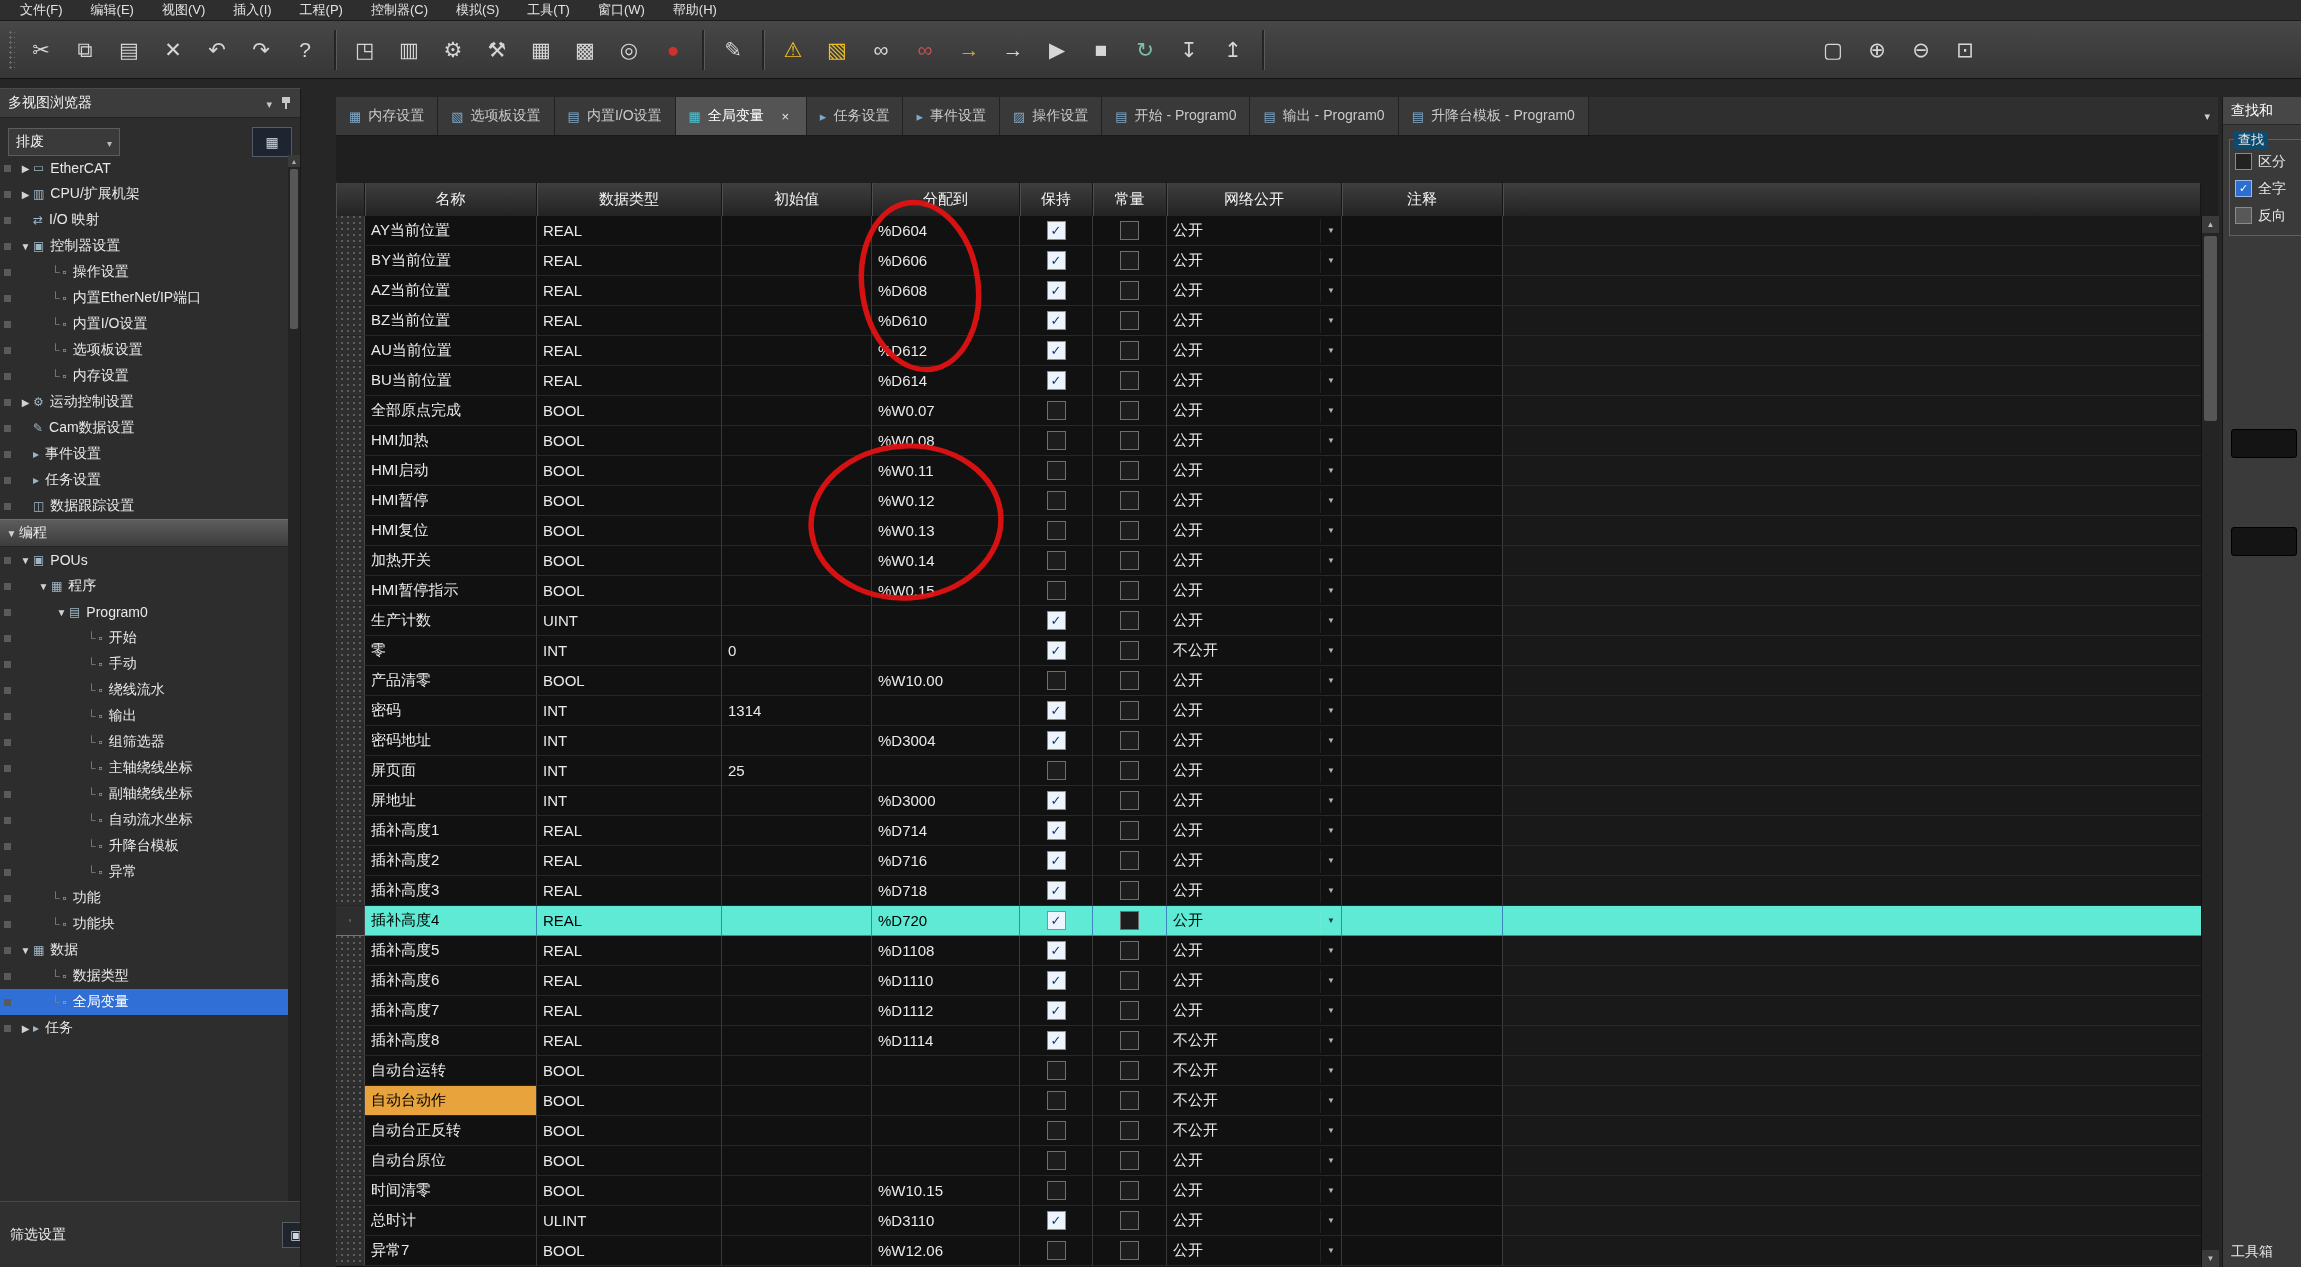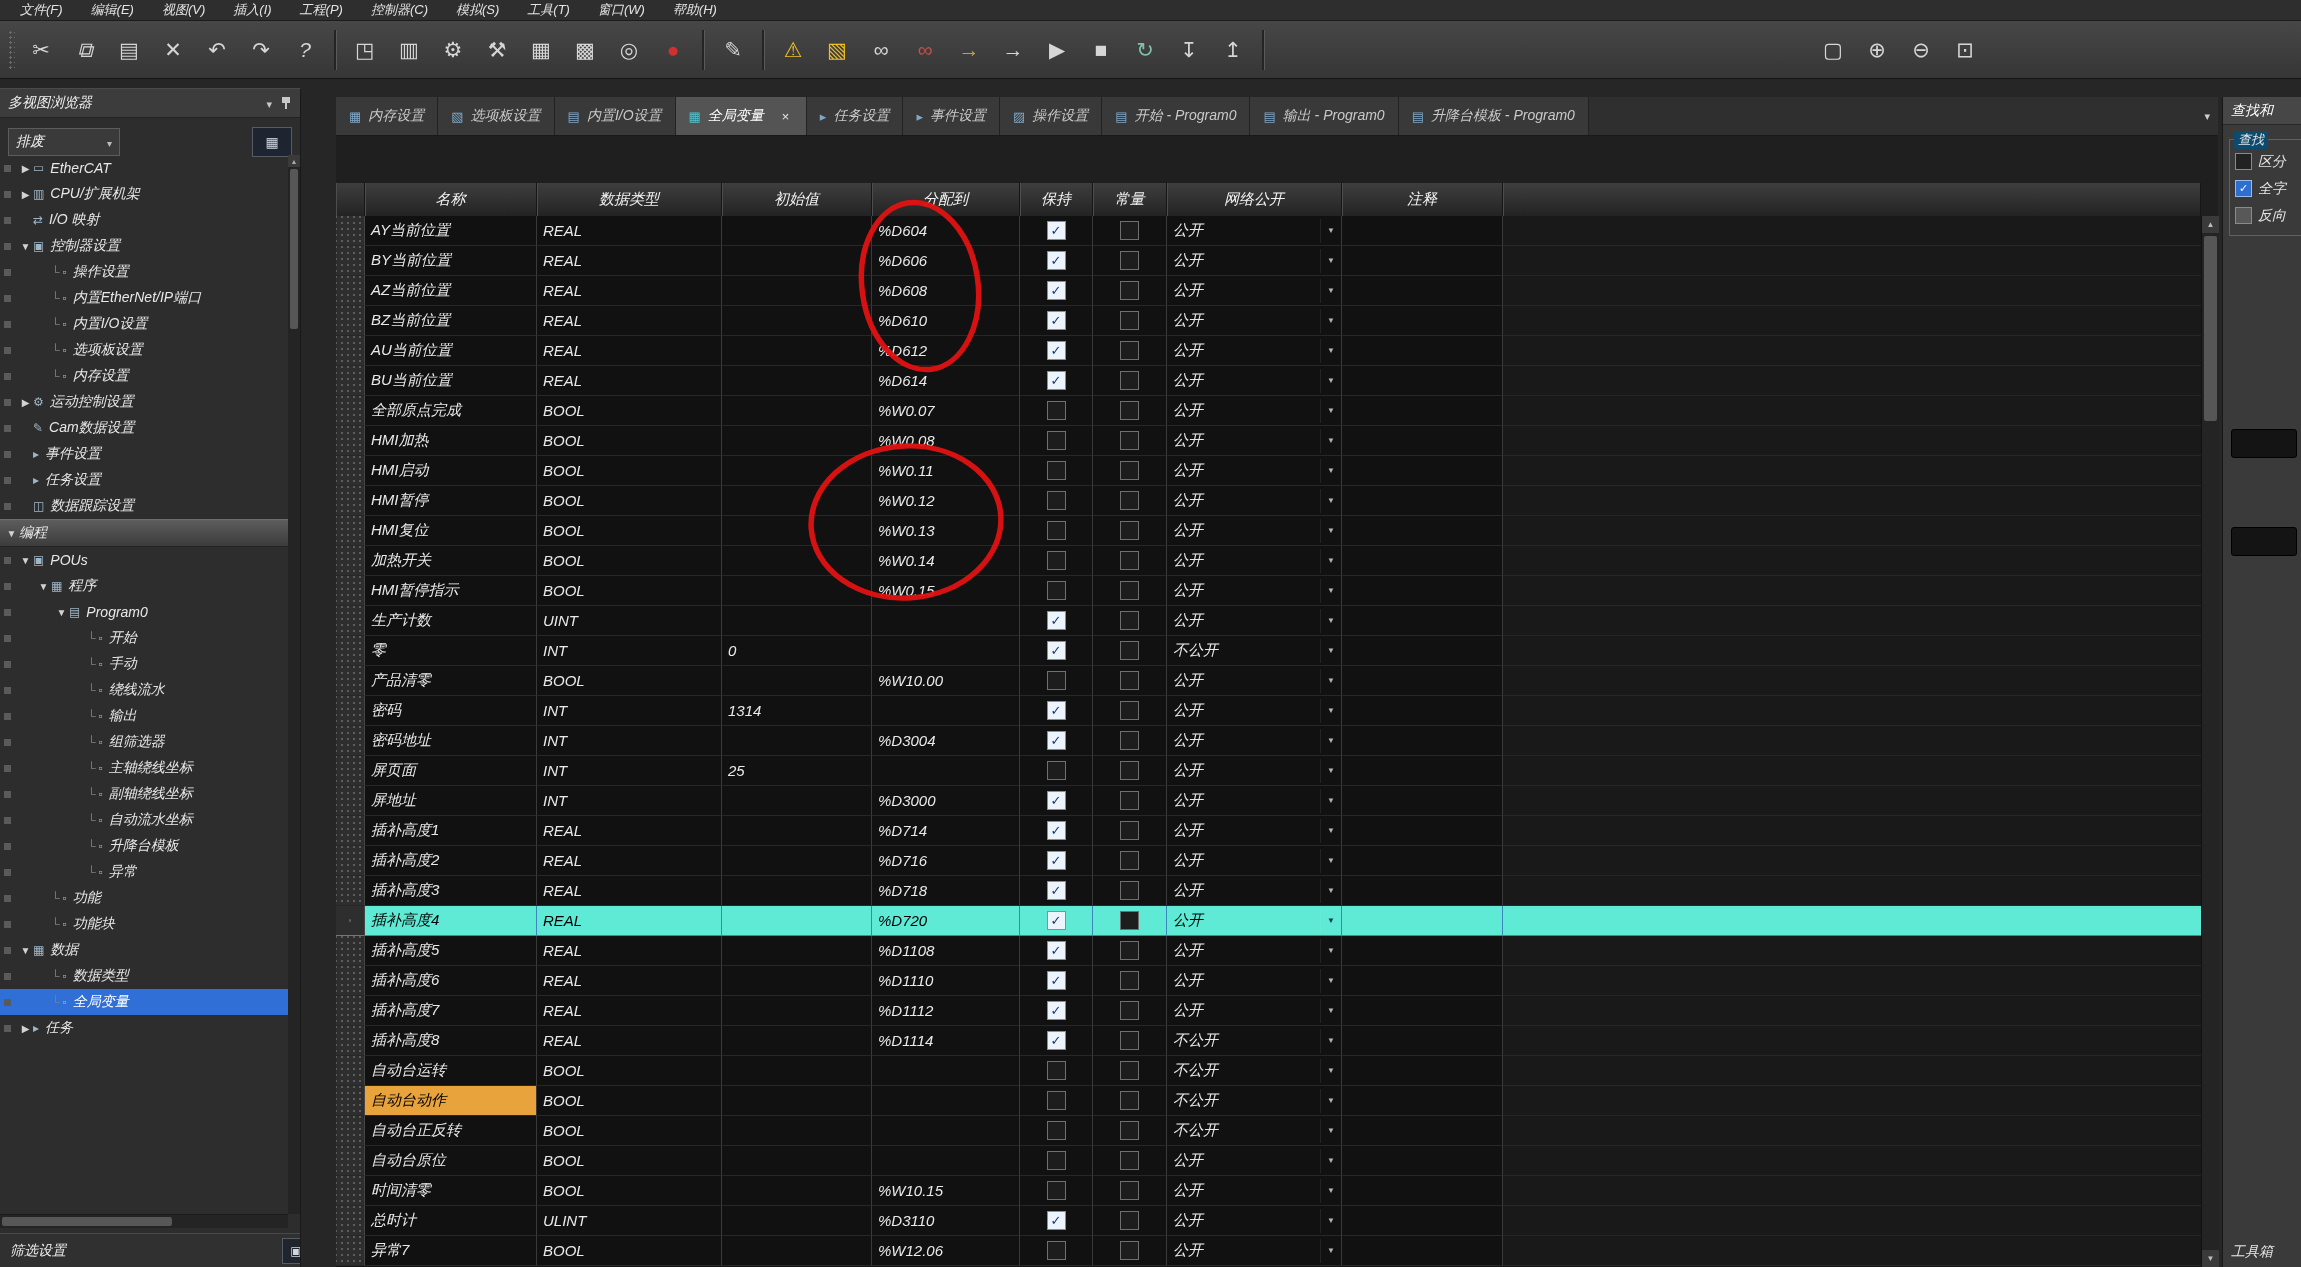--- a/index.html
+++ b/index.html
@@ -1,17 +1,17 @@
 <!DOCTYPE html>
 <html><head>
 <meta charset="utf-8">
 <style>
   html,body{margin:0;padding:0;background:#1a1a1a;}
   .app{position:relative;width:2301px;height:1267px;overflow:hidden;background:#262626;
-       font-family:"Liberation Sans","DejaVu Sans",sans-serif;color:#e6e6e6;font-style:italic;
+       font-family:"Liberation Sans","DejaVu Sans",sans-serif;color:#e6e6e6;
        -webkit-font-smoothing:antialiased;}
   
   .menubar{position:absolute;top:0;left:0;width:100%;height:20px;background:#2e2e2e;
            border-bottom:1px solid #1b1b1b;display:flex;align-items:center;padding-left:6px;
            font-size:13px;color:#e3e3e3;}
   .menu-item{padding:0 14px;line-height:20px;white-space:nowrap;}
   
   .toolbar{position:absolute;top:21px;left:0;width:100%;height:57px;
            background:linear-gradient(#474747,#363636);border-bottom:1px solid #141414;
            display:flex;align-items:center;padding-left:8px;}
@@ -51,21 +51,21 @@
   .tree-selected{background:#2f6fd6;}
   .tree-selected .tree-label{color:#fff;}
   .tree-header{background:linear-gradient(#5d5d5d,#3c3c3c);border-top:1px solid #6e6e6e;
                border-bottom:1px solid #222;color:#fff;}
   .sb-vscroll{position:absolute;right:0;top:66px;width:12px;bottom:54px;background:#242424;}
   .sb-vscroll .arrow{height:12px;display:flex;align-items:center;justify-content:center;font-size:7px;color:#aaa;background:#3a3a3a;}
   .sb-vscroll .thumb{position:absolute;left:2px;top:14px;width:8px;height:160px;background:#575757;border-radius:2px;}
   .sb-hscroll{position:absolute;left:0;bottom:40px;width:288px;height:13px;background:#242424;border-top:1px solid #1b1b1b;}
   .sb-hscroll .thumb{position:absolute;left:2px;top:2px;width:170px;height:9px;background:#575757;border-radius:2px;}
   .sb-bottom{position:absolute;left:0;bottom:0;width:300px;height:34px;background:#303030;
-             border-top:1px solid #484848;display:flex;align-items:center;padding:0 10px;font-size:14px;color:#ececec;}
+             border-top:1px solid #484848;display:flex;align-items:center;padding:16px 10px;font-size:14px;color:#ececec;}
   .sb-bottom-icon{margin-left:auto;width:26px;height:24px;background:#20242c;border:1px solid #565c66;
                   display:flex;align-items:center;justify-content:center;font-size:12px;color:#cfd6e0;}
   .splitter{position:absolute;left:301px;top:88px;width:35px;height:1179px;background:#262626;}
   
   .main{position:absolute;left:336px;top:97px;width:1882px;height:1170px;background:#1f1f1f;}
   .tabbar{position:absolute;top:0;left:0;width:100%;height:38px;background:#2f2f2f;
           border-bottom:1px solid #191919;display:flex;align-items:stretch;overflow:hidden;}
   .tab{display:flex;align-items:center;gap:7px;padding:0 13px;background:#393939;color:#c9c9c9;
        font-size:14px;border-right:1px solid #222;white-space:nowrap;}
   .tab-icon{font-size:13px;color:#7fa8c8;}

